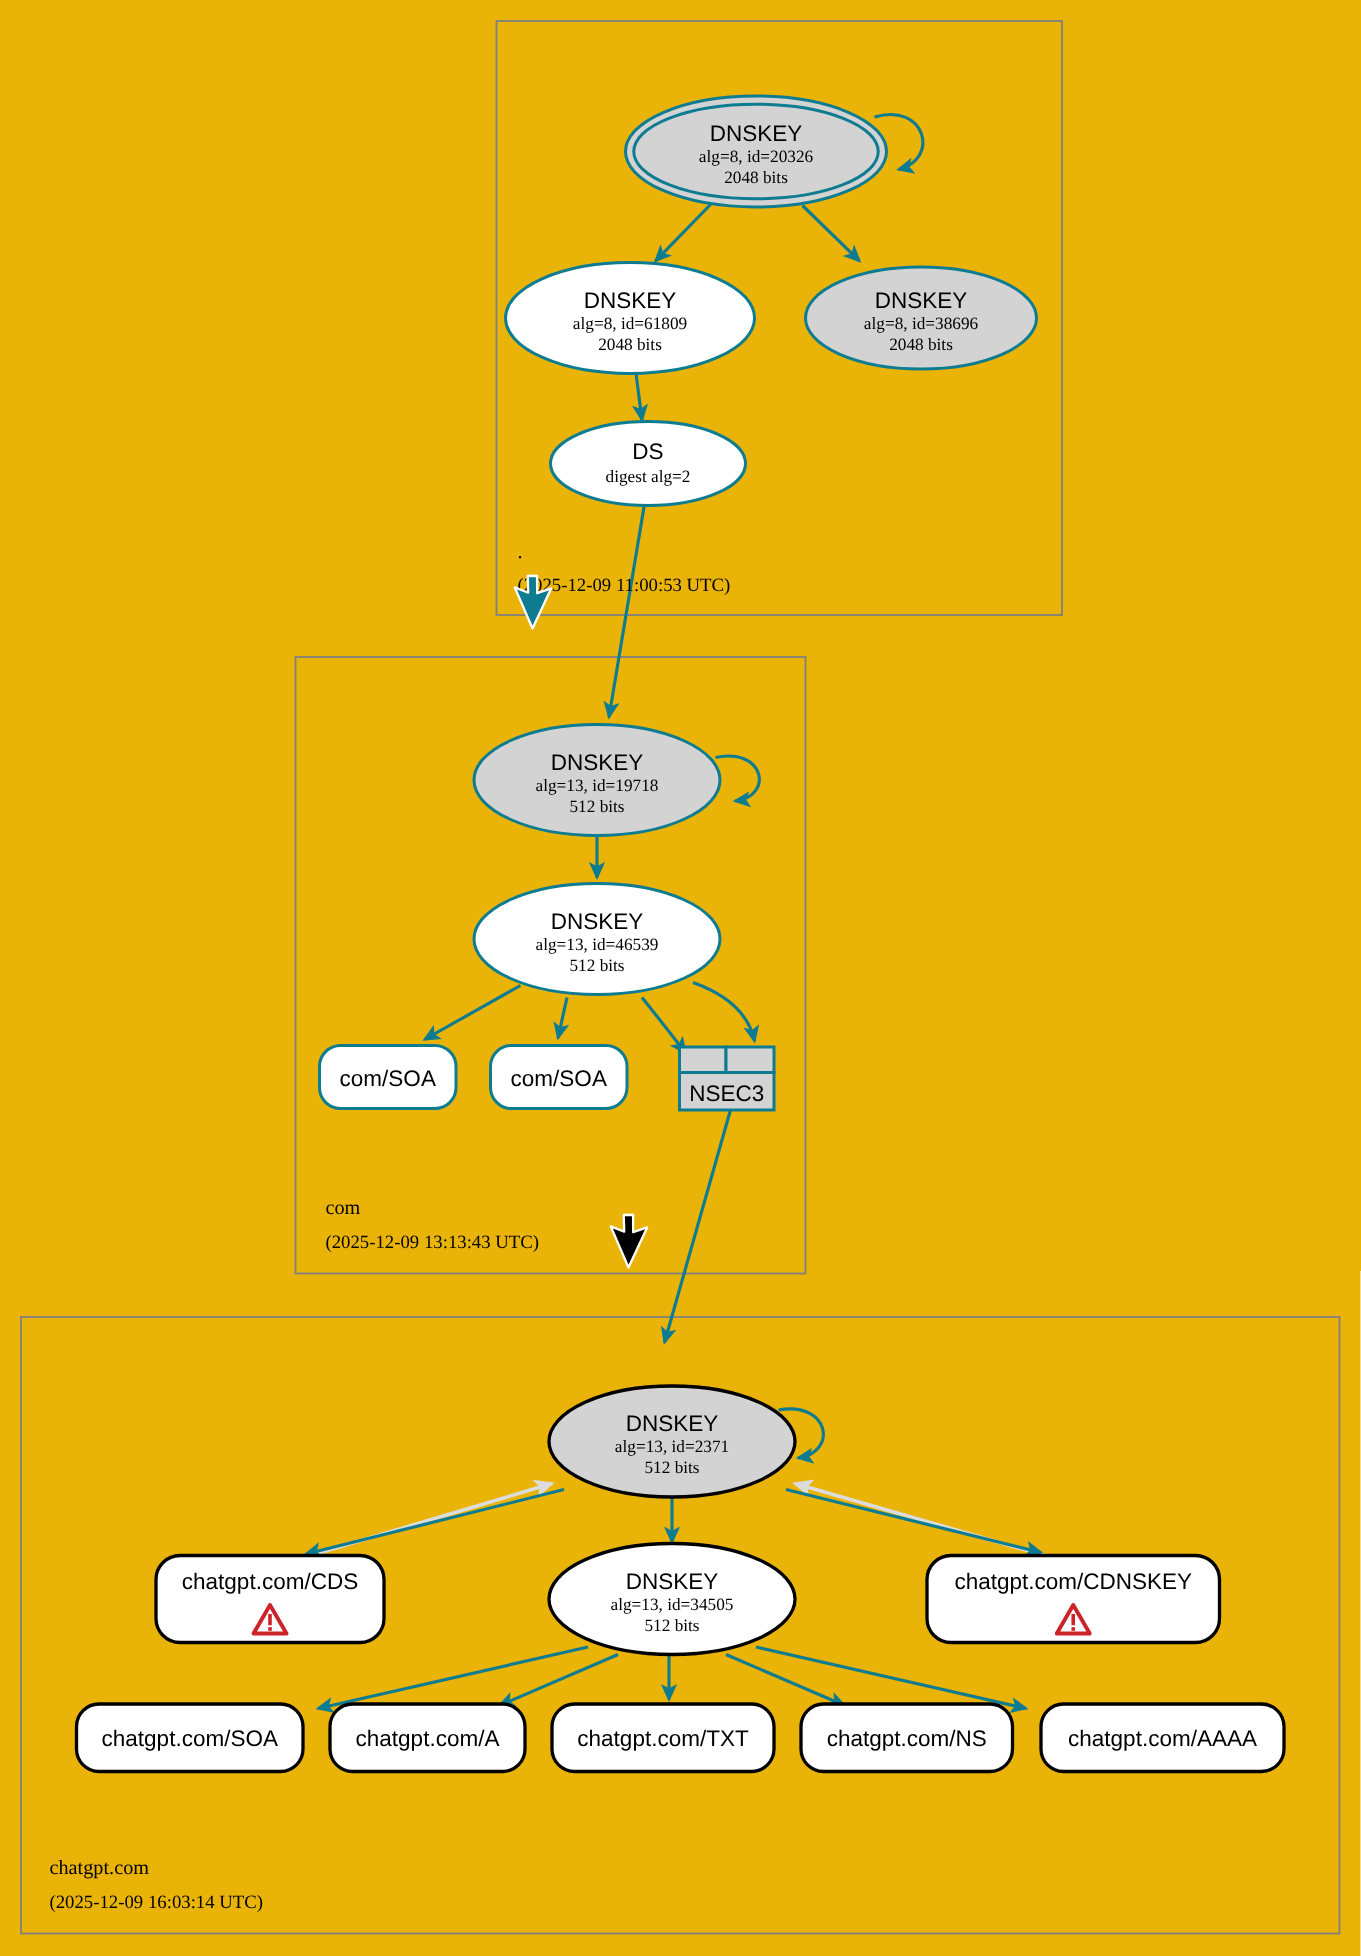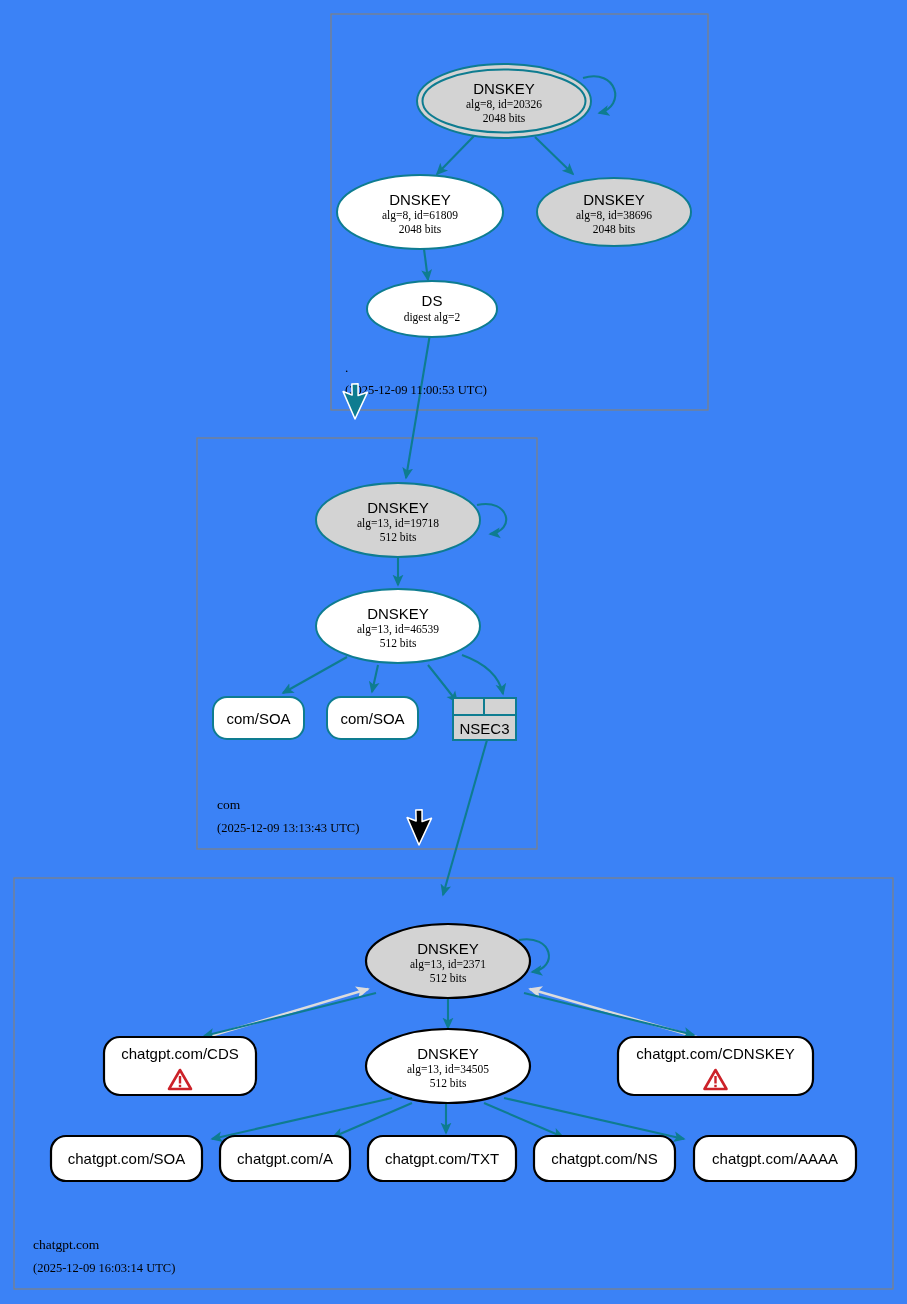--- a/index.html
+++ b/index.html
@@ -8,21 +8,21 @@
     background: #ffffff;
   }
   body {
     font-family: "Liberation Sans", sans-serif;
   }
   #stage {
     position: relative;
     width: 907px;
     height: 1304px;
     overflow: hidden;
-    background: #3b82f6;
+    background: #eab308;
   }
   #graph {
     position: absolute;
     left: 0;
     top: 0;
     width: 907px;
     height: 1304px;
   }
   .zone-box {
     fill: none;

